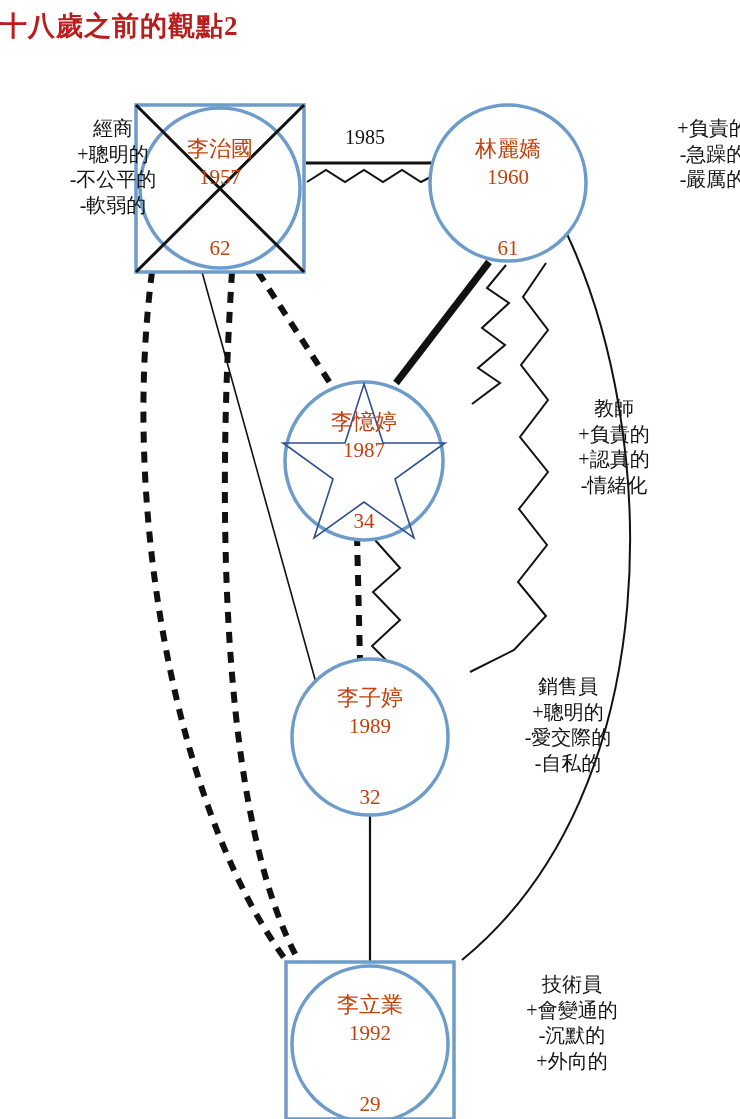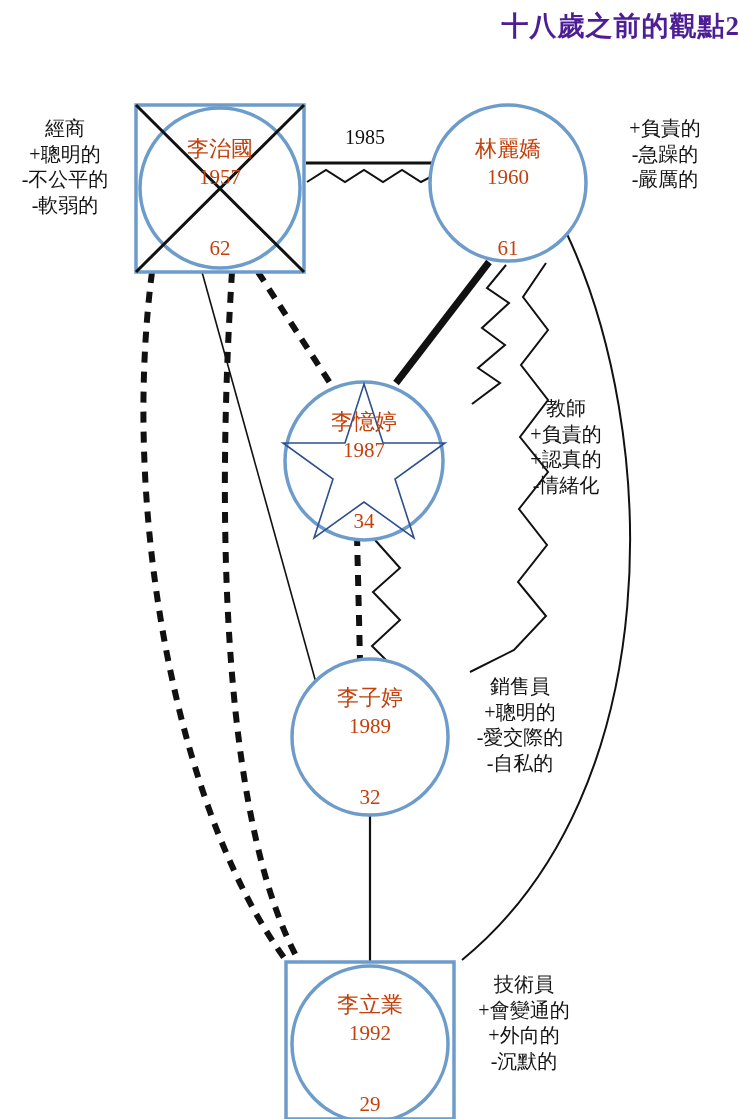--- a/index.html
+++ b/index.html
@@ -20,33 +20,34 @@
     left: 0;
     top: 0;
     width: 740px;
     height: 1119px;
   }
   .title {
     position: absolute;
     left: 0;
     top: 8px;
     width: 740px;
-    text-align: right;
+    text-align: left;
     font-size: 27px;
     font-weight: bold;
     letter-spacing: 1px;
-    color: #4c1d95;
+    color: #b91c1c;
   }
   .attr-block {
     position: absolute;
     font-size: 20px;
     line-height: 1.28;
     text-align: center;
     color: #141414;
     white-space: nowrap;
+    padding-left: 48px;
   }
   .attr-block .role {
     font-weight: normal;
   }
   .node-label {
     position: absolute;
     text-align: center;
     color: #c2410c;
     white-space: nowrap;
   }
@@ -173,15 +174,15 @@
 <div class="attr-block" style="left:452px; top:674px; width:136px;">
   <div class="role">銷售員</div>
   <div>+聰明的</div>
   <div>-愛交際的</div>
   <div>-自私的</div>
 </div>
 
 <div class="attr-block" style="left:452px; top:972px; width:144px;">
   <div class="role">技術員</div>
   <div>+會變通的</div>
+  <div>-沉默的</div>
   <div>+外向的</div>
-  <div>-沉默的</div>
 </div>
 
 </body></html>

